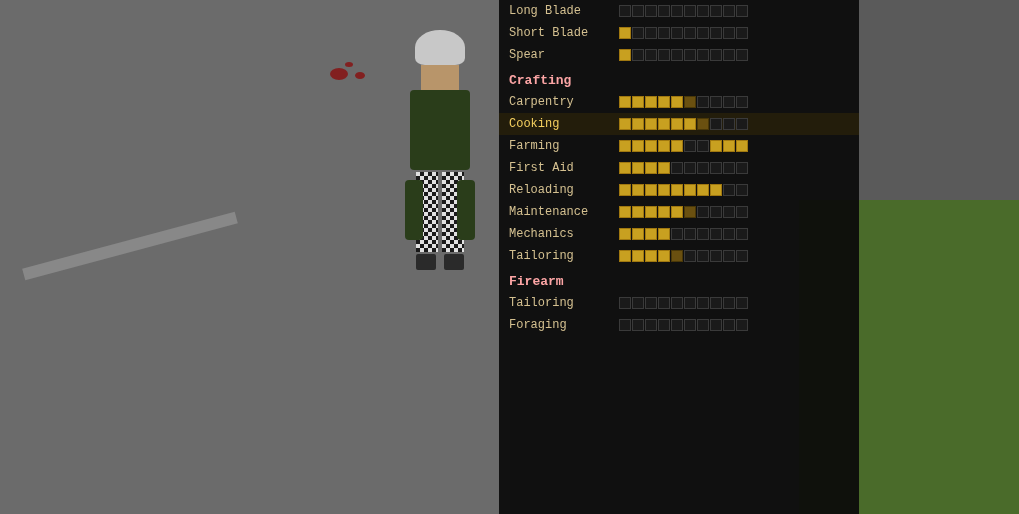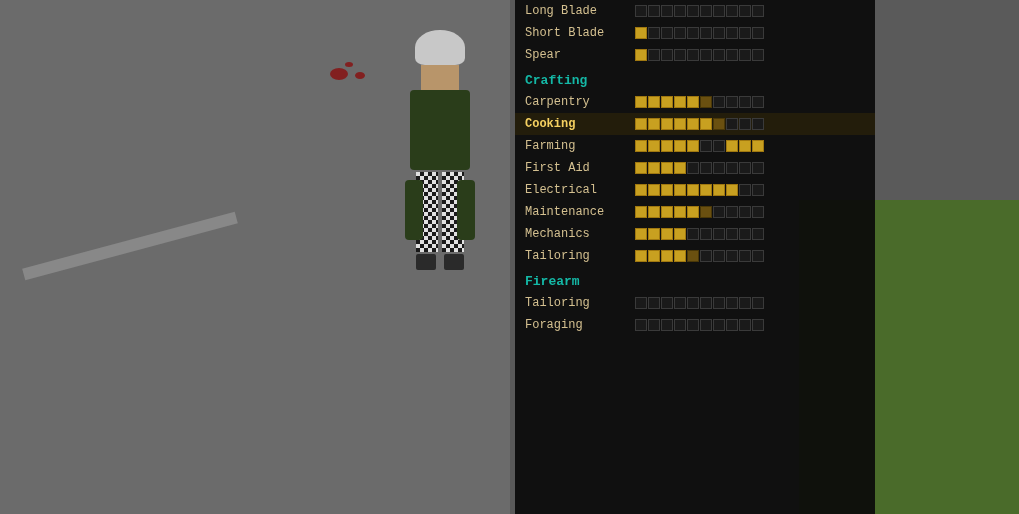--- a/index.html
+++ b/index.html
@@ -133,21 +133,21 @@
       top: 90px;
       width: 18px;
       height: 60px;
       background: #2a3d1a;
       border-radius: 4px;
     }
 
     
     .skill-panel {
       position: absolute;
-      right: 144px;
+      right: 160px;
       top: 0;
       width: 360px;
       height: 514px;
       background: rgba(10, 10, 10, 0.92);
       color: #d4c090;
       font-size: 12px;
       overflow-y: auto;
       overflow-x: hidden;
     }
 
@@ -155,21 +155,21 @@
       width: 6px;
     }
     .skill-panel::-webkit-scrollbar-track {
       background: #1a1a1a;
     }
     .skill-panel::-webkit-scrollbar-thumb {
       background: #555;
     }
 
     .section-header {
-      color: #14b8a6;
+      color: #fca5a5;
       font-size: 13px;
       font-weight: bold;
       padding: 5px 22px 3px 10px;
       margin-top: 2px;
     }
 
     .skill-row {
       display: flex;
       align-items: center;
       padding: 2px 10px;
@@ -182,21 +182,21 @@
 
     .skill-name {
       width: 110px;
       font-size: 12px;
       color: #d4c090;
       flex-shrink: 0;
     }
 
     .skill-name.cooking-label {
       color: #f5d060;
-      font-weight: bold;
+      font-weight: normal;
     }
 
     
     .xp-bar {
       display: flex;
       gap: 1px;
       flex-wrap: nowrap;
     }
 
     .xp-cell {
@@ -375,21 +375,21 @@
       <div class="xp-cell"></div>
       <div class="xp-cell"></div>
       <div class="xp-cell"></div>
       <div class="xp-cell"></div>
       <div class="xp-cell"></div>
       <div class="xp-cell"></div>
     </div>
   </div>
 
   <div class="skill-row">
-    <span class="skill-name">Electrical</span>
+    <span class="skill-name">Reloading</span>
     <div class="xp-bar">
       <div class="xp-cell filled"></div>
       <div class="xp-cell filled"></div>
       <div class="xp-cell filled"></div>
       <div class="xp-cell filled"></div>
       <div class="xp-cell filled"></div>
       <div class="xp-cell filled"></div>
       <div class="xp-cell filled"></div>
       <div class="xp-cell filled"></div>
       <div class="xp-cell"></div>

